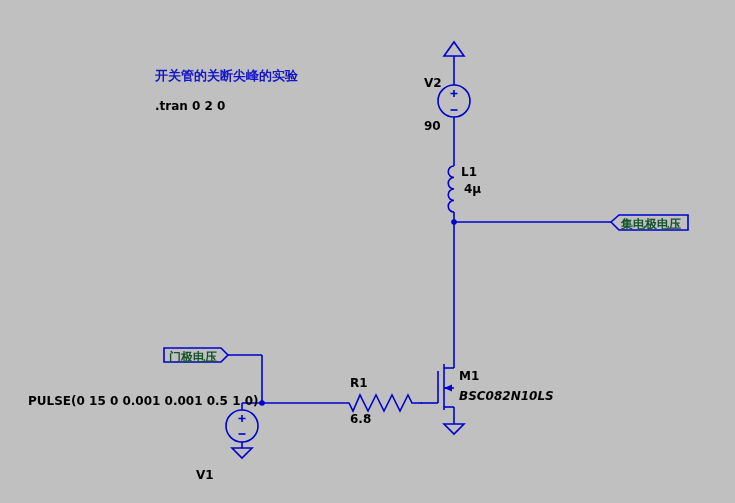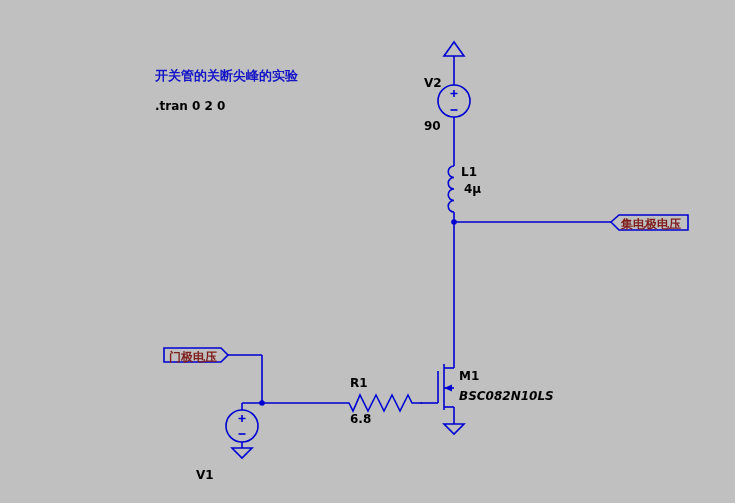--- a/index.html
+++ b/index.html
@@ -7,21 +7,21 @@
     position:relative; width:735px; height:503px;
     background:#C0C0C0; overflow:hidden;
     font-family:"DejaVu Sans", sans-serif;
     padding-left:40px;
   }
   .stage svg { position:absolute; left:0; top:0; }
   .lbl { position:absolute; white-space:pre; line-height:1.1; }
   .comp { color:#000000; font:bold 12px "DejaVu Sans", sans-serif; }
   .comment { color:#1414C8; font:bold 13px "DejaVu Sans", sans-serif; }
   .directive { color:#000000; font:bold 12px "DejaVu Sans", sans-serif; }
-  .net { color:#7f1d1d; font:bold 12px "DejaVu Sans", sans-serif; }
+  .net { color:#14532d; font:bold 12px "DejaVu Sans", sans-serif; }
 </style>
 </head>
 <body>
 
 <div class="stage">
 
   <svg width="735" height="503" viewBox="0 0 735 503" fill="none" stroke="#0000D2" stroke-width="1.6" stroke-linejoin="miter" stroke-linecap="butt">
 
     <polygon points="444,56 464,56 454,42"></polygon>
 
@@ -93,17 +93,18 @@
   <div class="lbl comp" style="left:461px; top:165px;">L1</div>
   <div class="lbl comp" style="left:464px; top:182px;">4µ</div>
 
   <div class="lbl comp" style="left:459px; top:369px;">M1</div>
   <div class="lbl comp" style="left:459px; top:389px;font-style:italic;">BSC082N10LS</div>
 
   <div class="lbl comp" style="left:350px; top:376px;">R1</div>
   <div class="lbl comp" style="left:350px; top:412px;">6.8</div>
 
   <div class="lbl comp" style="left:196px; top:420px;margin-top:48px;">V1</div>
+  <div class="lbl comp" style="left:28px; top:394px;">PULSE(0 15 0 0.001 0.001 0.5 1 0)</div>
 
   <div class="lbl net" style="left:621px; top:216px;">集电极电压</div>
   <div class="lbl net" style="left:169px; top:349px;">门极电压</div>
 
 </div>
 
 </body></html>

